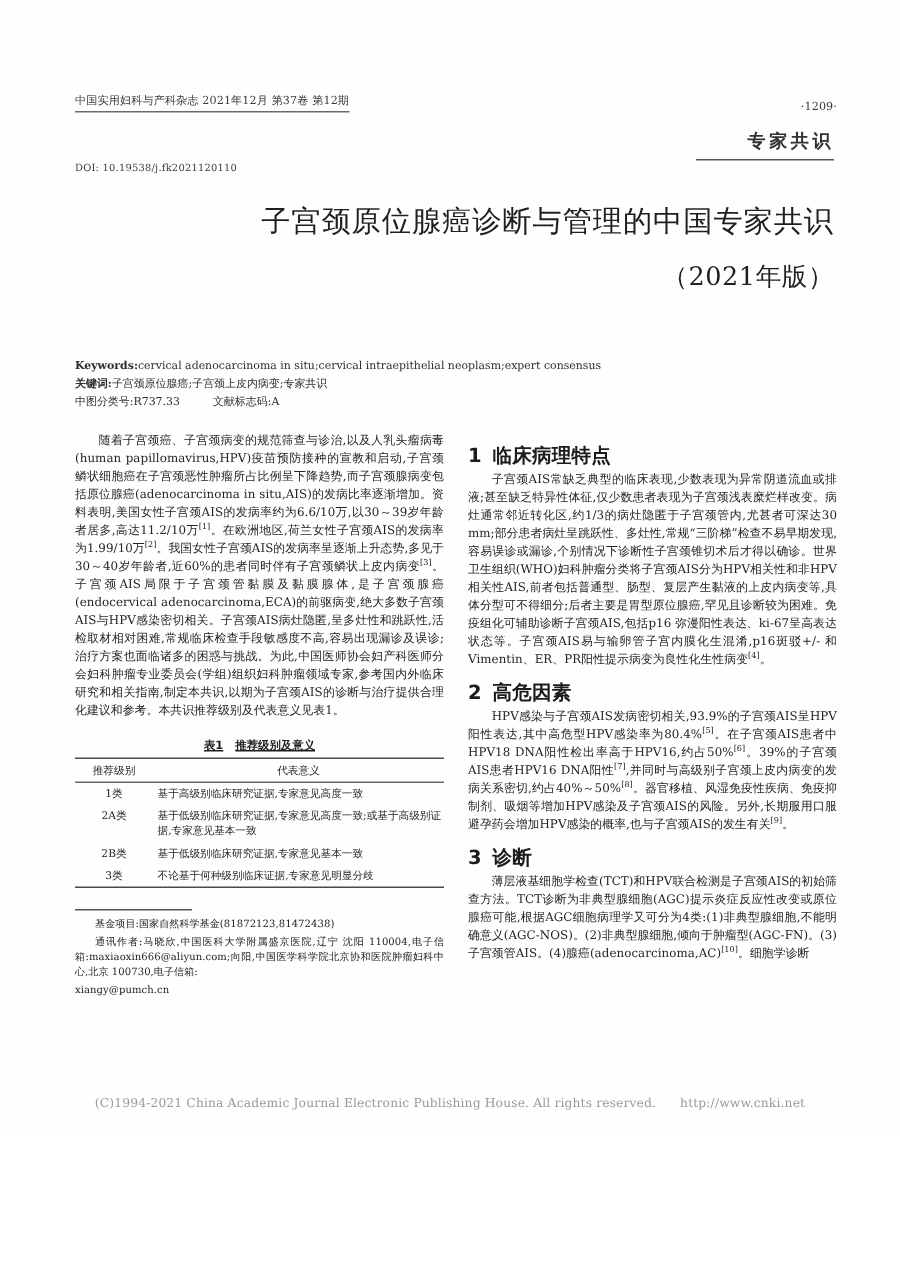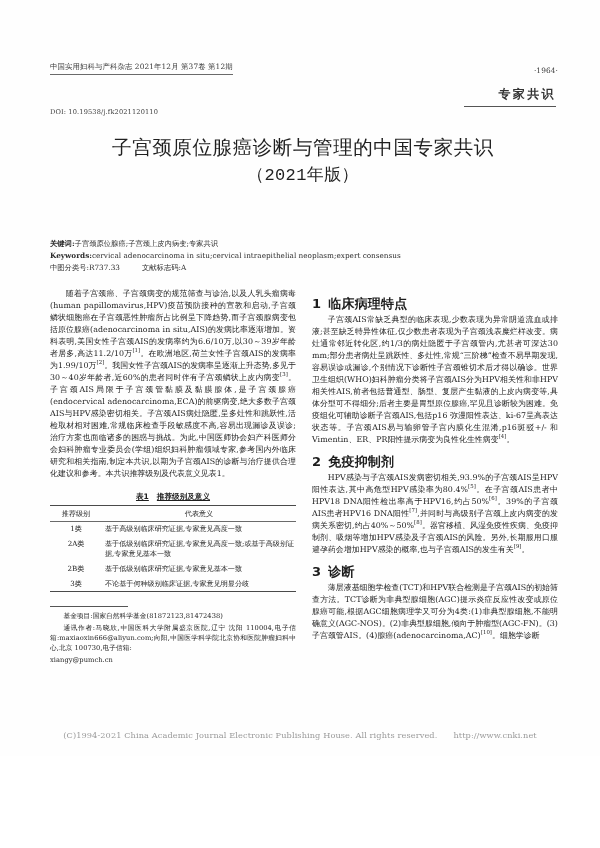--- a/index.html
+++ b/index.html
@@ -66,34 +66,33 @@
     top: 108px; left: 50px;
     font-size: 6.6px;
     color: #3c3c3c;
     letter-spacing: .15px;
   }
 
   
   .title-block {
     position: absolute;
     top: 136px; left: 50px; right: 44px;
-    text-align: center;
+    text-align: right;
   }
   .title-main {
     font-size: 19.5px;
     letter-spacing: .6px;
     color: #1f1f1f;
     line-height: 1.28;
   }
   .title-sub {
     font-size: 17px;
     letter-spacing: .4px;
     color: #1f1f1f;
-    margin-top: 2px;
-    font-family: Liberation Mono, monospace;
+    margin-top: 12px;
   }
 
   
   .author {
     position: absolute;
     top: 208px; left: 50px; right: 44px;
     text-align: center;
     font-size: 8.6px;
     font-weight: bold;
     color: #2a2a2a;
@@ -211,42 +210,42 @@
   }
   .footer .url { margin-left: 16px; }
 </style>
 </head>
 <body>
 
 <div class="page">
 
   <div class="runhead">
     <span class="journal">中国实用妇科与产科杂志 2021年12月 第37卷 第12期</span>
-    <span class="pageno">·1964·</span>
+    <span class="pageno">·1209·</span>
   </div>
 
   <div class="badge-wrap">
     <div class="badge">专家共识</div>
     <div class="badge-rule"></div>
   </div>
 
   <div class="doi">DOI: 10.19538/j.fk2021120110</div>
 
   <div class="title-block">
     <div class="title-main">子宫颈原位腺癌诊断与管理的中国专家共识</div>
     <div class="title-sub">（2021年版）</div>
   </div>
 
 
   <div class="meta">
     <div class="meta-row">
+      <span class="lbl">Keywords:</span><span>cervical adenocarcinoma in situ;cervical intraepithelial neoplasm;expert consensus</span>
+    </div>
+    <div class="meta-row">
       <span class="lbl">关键词:</span><span>子宫颈原位腺癌;子宫颈上皮内病变;专家共识</span>
-    </div>
-    <div class="meta-row">
-      <span class="lbl">Keywords:</span><span>cervical adenocarcinoma in situ;cervical intraepithelial neoplasm;expert consensus</span>
     </div>
     <div class="meta-row cls">
       <span>中图分类号:</span><span>R737.33</span><span class="gap"></span><span>文献标志码:</span><span>A</span>
     </div>
   </div>
 
   <div class="cols">
 
     <div class="col">
 
@@ -294,21 +293,21 @@
     </div>
 
     <div class="col">
 
       <h2 class="sec">
         <span class="num">1</span><span>临床病理特点</span>
       </h2>
       <div class="para indent"><span>子宫颈AIS常缺乏典型的临床表现,少数表现为异常阴道流血或排液;甚至缺乏特异性体征,仅少数患者表现为子宫颈浅表糜烂样改变。病灶通常邻近转化区,约1/3的病灶隐匿于子宫颈管内,尤甚者可深达30 mm;部分患者病灶呈跳跃性、多灶性,常规“三阶梯”检查不易早期发现,容易误诊或漏诊,个别情况下诊断性子宫颈锥切术后才得以确诊。世界卫生组织(WHO)妇科肿瘤分类将子宫颈AIS分为HPV相关性和非HPV相关性AIS,前者包括普通型、肠型、复层产生黏液的上皮内病变等,具体分型可不得细分;后者主要是胃型原位腺癌,罕见且诊断较为困难。免疫组化可辅助诊断子宫颈AIS,包括p16 弥漫阳性表达、ki-67呈高表达状态等。子宫颈AIS易与输卵管子宫内膜化生混淆,p16斑驳+/- 和Vimentin、ER、PR阳性提示病变为良性化生性病变</span><sup>[4]</sup><span>。</span></div>
 
       <h2 class="sec">
-        <span class="num">2</span><span>免疫抑制剂</span>
+        <span class="num">2</span><span>高危因素</span>
       </h2>
       <div class="para indent"><span>HPV感染与子宫颈AIS发病密切相关,93.9%的子宫颈AIS呈HPV阳性表达,其中高危型HPV感染率为80.4%</span><sup>[5]</sup><span>。在子宫颈AIS患者中HPV18 DNA阳性检出率高于HPV16,约占50%</span><sup>[6]</sup><span>。39%的子宫颈AIS患者HPV16 DNA阳性</span><sup>[7]</sup><span>,并同时与高级别子宫颈上皮内病变的发病关系密切,约占40%～50%</span><sup>[8]</sup><span>。器官移植、风湿免疫性疾病、免疫抑制剂、吸烟等增加HPV感染及子宫颈AIS的风险。另外,长期服用口服避孕药会增加HPV感染的概率,也与子宫颈AIS的发生有关</span><sup>[9]</sup><span>。</span></div>
 
       <h2 class="sec">
         <span class="num">3</span><span>诊断</span>
       </h2>
       <div class="para indent"><span>薄层液基细胞学检查(TCT)和HPV联合检测是子宫颈AIS的初始筛查方法。TCT诊断为非典型腺细胞(AGC)提示炎症反应性改变或原位腺癌可能,根据AGC细胞病理学又可分为4类:(1)非典型腺细胞,不能明确意义(AGC-NOS)。(2)非典型腺细胞,倾向于肿瘤型(AGC-FN)。(3)子宫颈管AIS。(4)腺癌(adenocarcinoma,AC)</span><sup>[10]</sup><span>。细胞学诊断</span></div>
 
     </div>
   </div>

